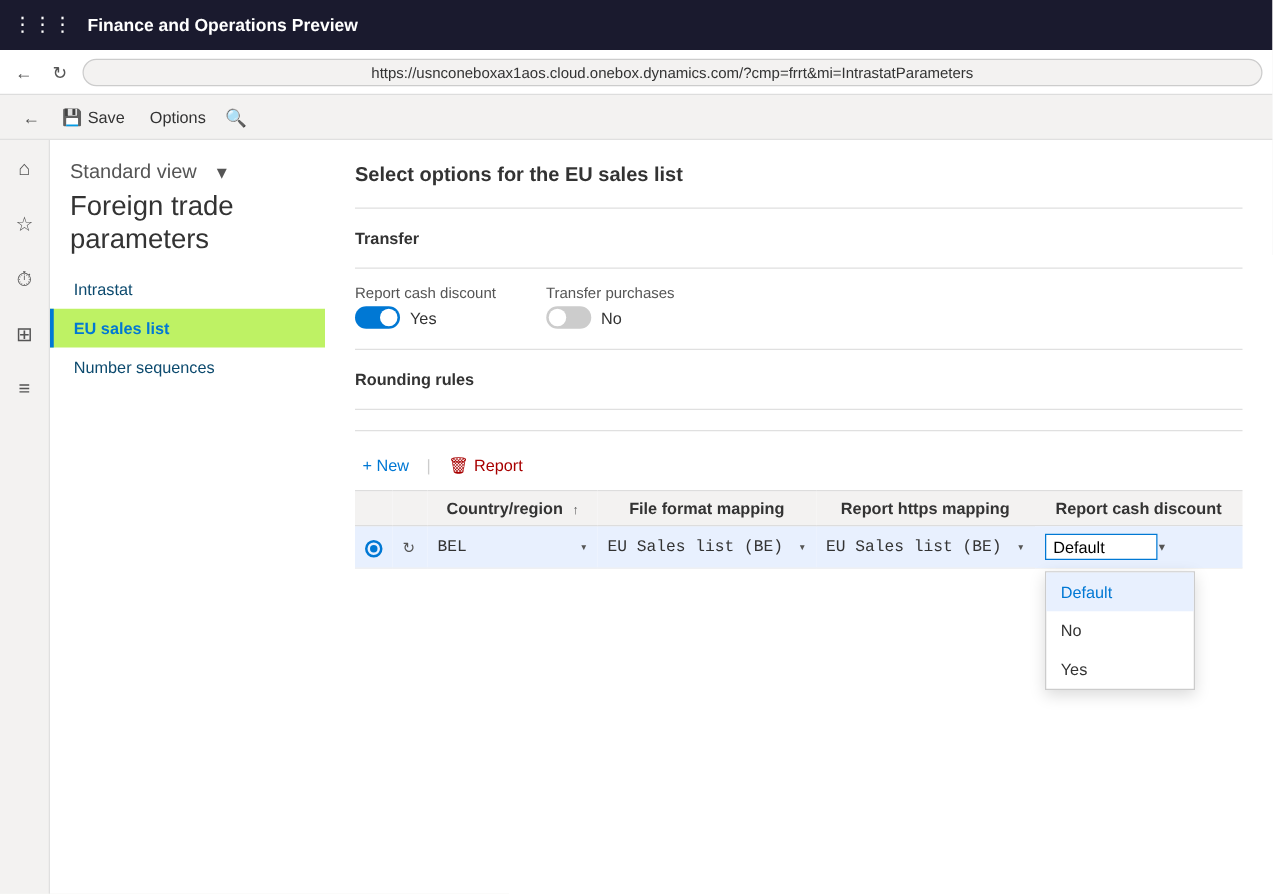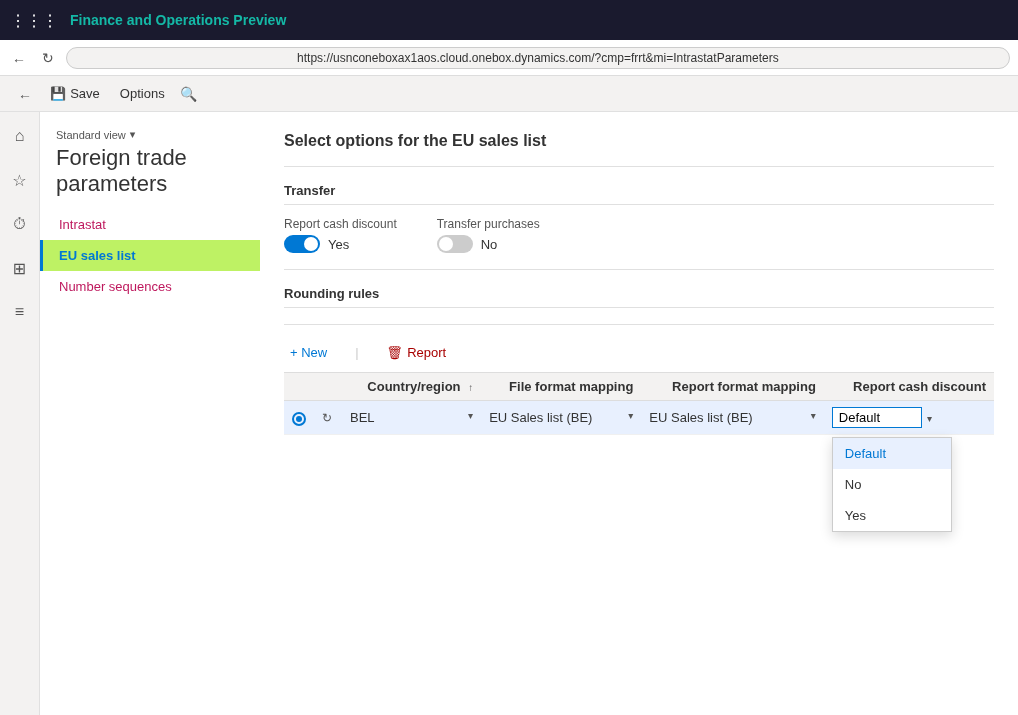--- a/index.html
+++ b/index.html
@@ -14,21 +14,21 @@
       padding: 0 10px;
       gap: 8px;
     }
     .top-nav .grid-icon {
       color: #fff;
       font-size: 16px;
       cursor: pointer;
       margin-right: 4px;
     }
     .top-nav .app-title {
-      color: #14b8a6;
+      color: #ffffff;
       font-size: 14px;
       font-weight: 600;
       flex: 1;
     }
     .search-box {
       background: #2d3561;
       border: none;
       color: #ccc;
       padding: 4px 12px 4px 28px;
       width: 220px;
@@ -149,37 +149,37 @@
 
     .nav-menu {
       width: 220px;
       background: #fff;
       padding-top: 8px;
     }
     .nav-menu .page-title-area {
       padding: 8px 16px 12px 16px;
     }
     .nav-menu .standard-view {
-      font-size: 11px;
-      color: #555;
-      display: flex;
-      align-items: center;
-      gap: 4px;
+      font-size: 16px;
+      color: #555;
+      display: flex;
+      align-items: center;
+      gap: 16px;
       cursor: pointer;
       margin-bottom: 4px;
     }
     .nav-menu .page-title {
       font-size: 22px;
       font-weight: 400;
       color: #333;
     }
     .nav-menu .nav-item {
       padding: 8px 16px;
       cursor: pointer;
-      color: #be185d;
+      color: #0c4a6e;
       font-size: 13px;
       border-left: 3px solid transparent;
     }
     .nav-menu .nav-item.active {
       border-left: 3px solid #0078d4;
       color: #0078d4;
       font-weight: 600;
       background: #bef264;
     }
 
@@ -196,21 +196,21 @@
       font-weight: 600;
       color: #333;
       margin-bottom: 16px;
     }
 
     .subsection-label {
       font-size: 13px;
       font-weight: 600;
       color: #333;
       margin-bottom: 12px;
-      padding-bottom: 6px;
+      padding-bottom: 16px;
       border-bottom: 1px solid #e0e0e0;
     }
 
     .field-row {
       display: flex;
       gap: 40px;
       margin-bottom: 16px;
     }
     .field-group {
       display: flex;
@@ -254,21 +254,21 @@
     .section-divider {
       border: none;
       border-top: 1px solid #e0e0e0;
       margin: 16px 0;
     }
 
     
     .table-toolbar {
       display: flex;
       align-items: center;
-      gap: 22px;
+      gap: 8px;
       margin-bottom: 8px;
     }
     .table-btn {
       display: flex;
       align-items: center;
       gap: 4px;
       background: none;
       border: none;
       cursor: pointer;
       color: #0078d4;
@@ -280,41 +280,42 @@
     .data-table {
       width: 100%;
       border-collapse: collapse;
       font-size: 13px;
     }
     .data-table th {
       background: #f3f2f1;
       border-bottom: 1px solid #ddd;
       border-top: 1px solid #ddd;
       padding: 6px 8px;
-      text-align: right;
+      text-align: center;
       font-weight: 600;
       color: #333;
       white-space: nowrap;
     }
     .data-table td {
       padding: 6px 8px;
       border-bottom: 1px solid #f0f0f0;
       color: #333;
     }
     .data-table tr.selected td {
       background: #e8f0fe;
     }
     .data-table .radio-col { width: 28px; }
     .data-table .refresh-col { width: 28px; }
 
     .select-cell {
       display: flex;
-      align-items: flex-start;
+      align-items: flex-end;
       gap: 2px;
       position: relative;
+      font-family: Liberation Mono, monospace;
     }
     .select-cell .chevron {
       position: absolute;
       right: 0;
       pointer-events: none;
       color: #555;
       font-size: 10px;
     }
 
     .input-cell {
@@ -480,21 +481,21 @@
           <th class="radio-col"></th>
           <th class="refresh-col"></th>
           <th>
             <span>Country/region</span>
             <span class="sort-icon">↑</span>
           </th>
           <th>
             <span>File format mapping</span>
           </th>
           <th>
-            <span>Report format mapping</span>
+            <span>Report https mapping</span>
           </th>
           <th>
             <span>Report cash discount</span>
           </th>
         </tr>
       </thead>
       <tbody>
         <tr class="selected">
           <td class="radio-col">
             <div class="radio-circle filled"></div>

